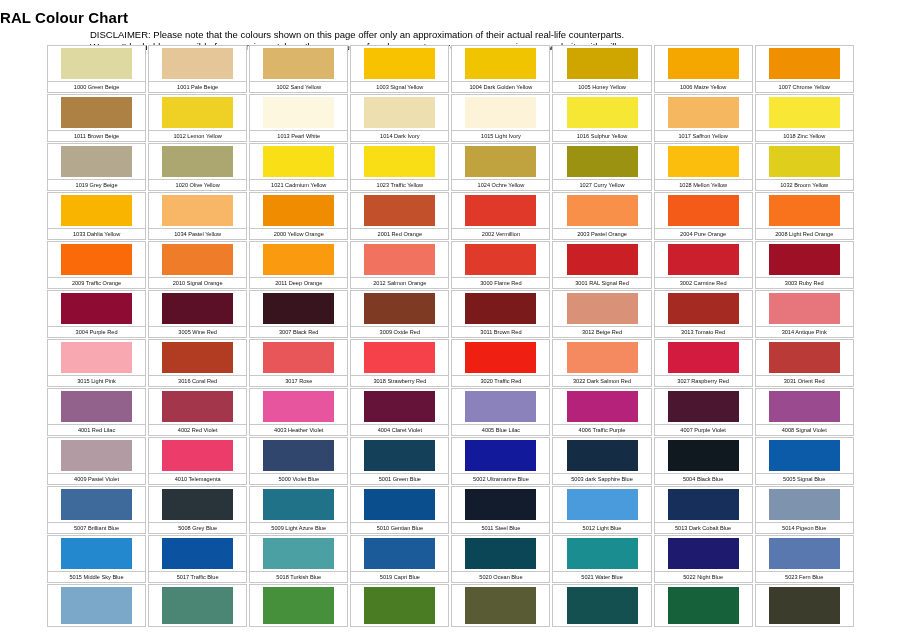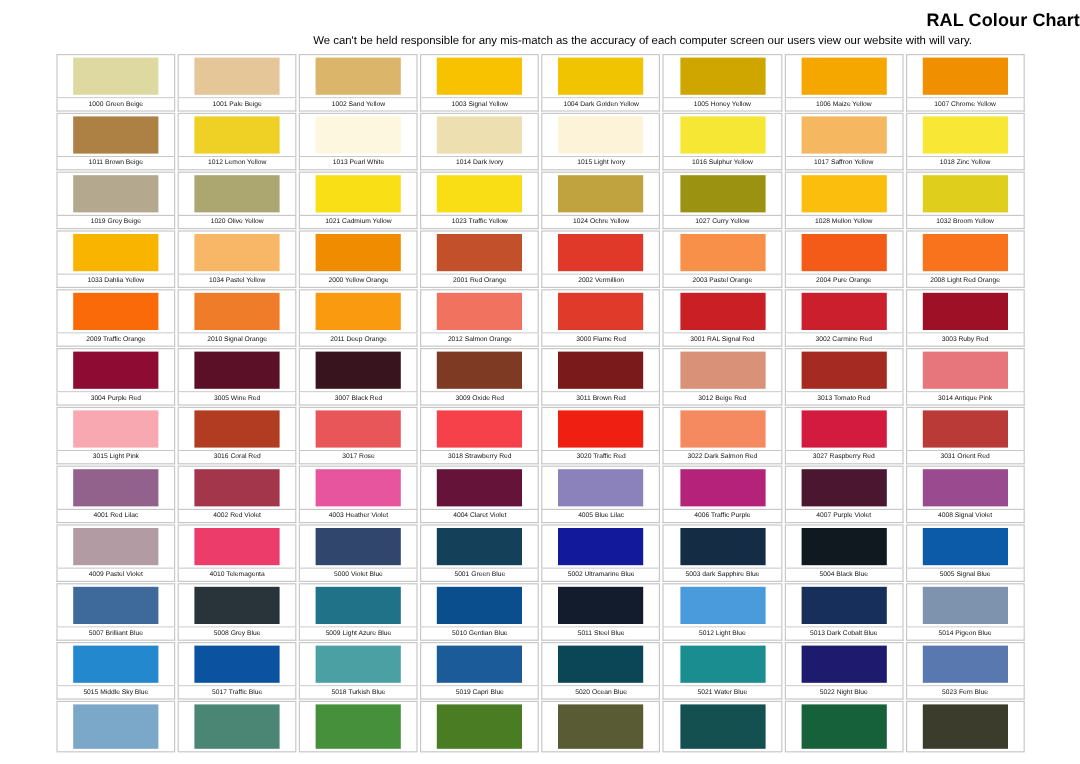--- a/index.html
+++ b/index.html
@@ -18,21 +18,21 @@
 
   .page {
     width: 900px;
     height: 637px;
     position: relative;
     box-sizing: border-box;
   }
 
   
   .header {
-    text-align: right;
+    text-align: left;
     padding-top: 9px;
   }
   .chart-title {
     font-size: 15px;
     font-weight: bold;
     letter-spacing: 0.1px;
     margin: 0 0 3px 0;
     line-height: 17px;
   }
   .disclaimer {
@@ -97,20 +97,21 @@
   }
 </style>
 </head>
 <body>
 
 <div class="page">
 
   <div class="header">
     <h1 class="chart-title">RAL Colour Chart</h1>
     <p class="disclaimer">
+      <span class="disclaimer-line">DISCLAIMER: Please note that the colours shown on this page offer only an approximation of their actual real-life counterparts.</span>
       <span class="disclaimer-line">We can't be held responsible for any mis-match as the accuracy of each computer screen our users view our website with will vary.</span>
     </p>
   </div>
 
   <div class="swatch-grid" id="swatch-grid">
       <div class="cell">
         <div class="cell-inner">
           <div class="swatch" title="1000 Green Beige" style="background: rgb(221, 217, 160);"></div>
         </div>
         <div class="cell-label">1000 Green Beige</div>

